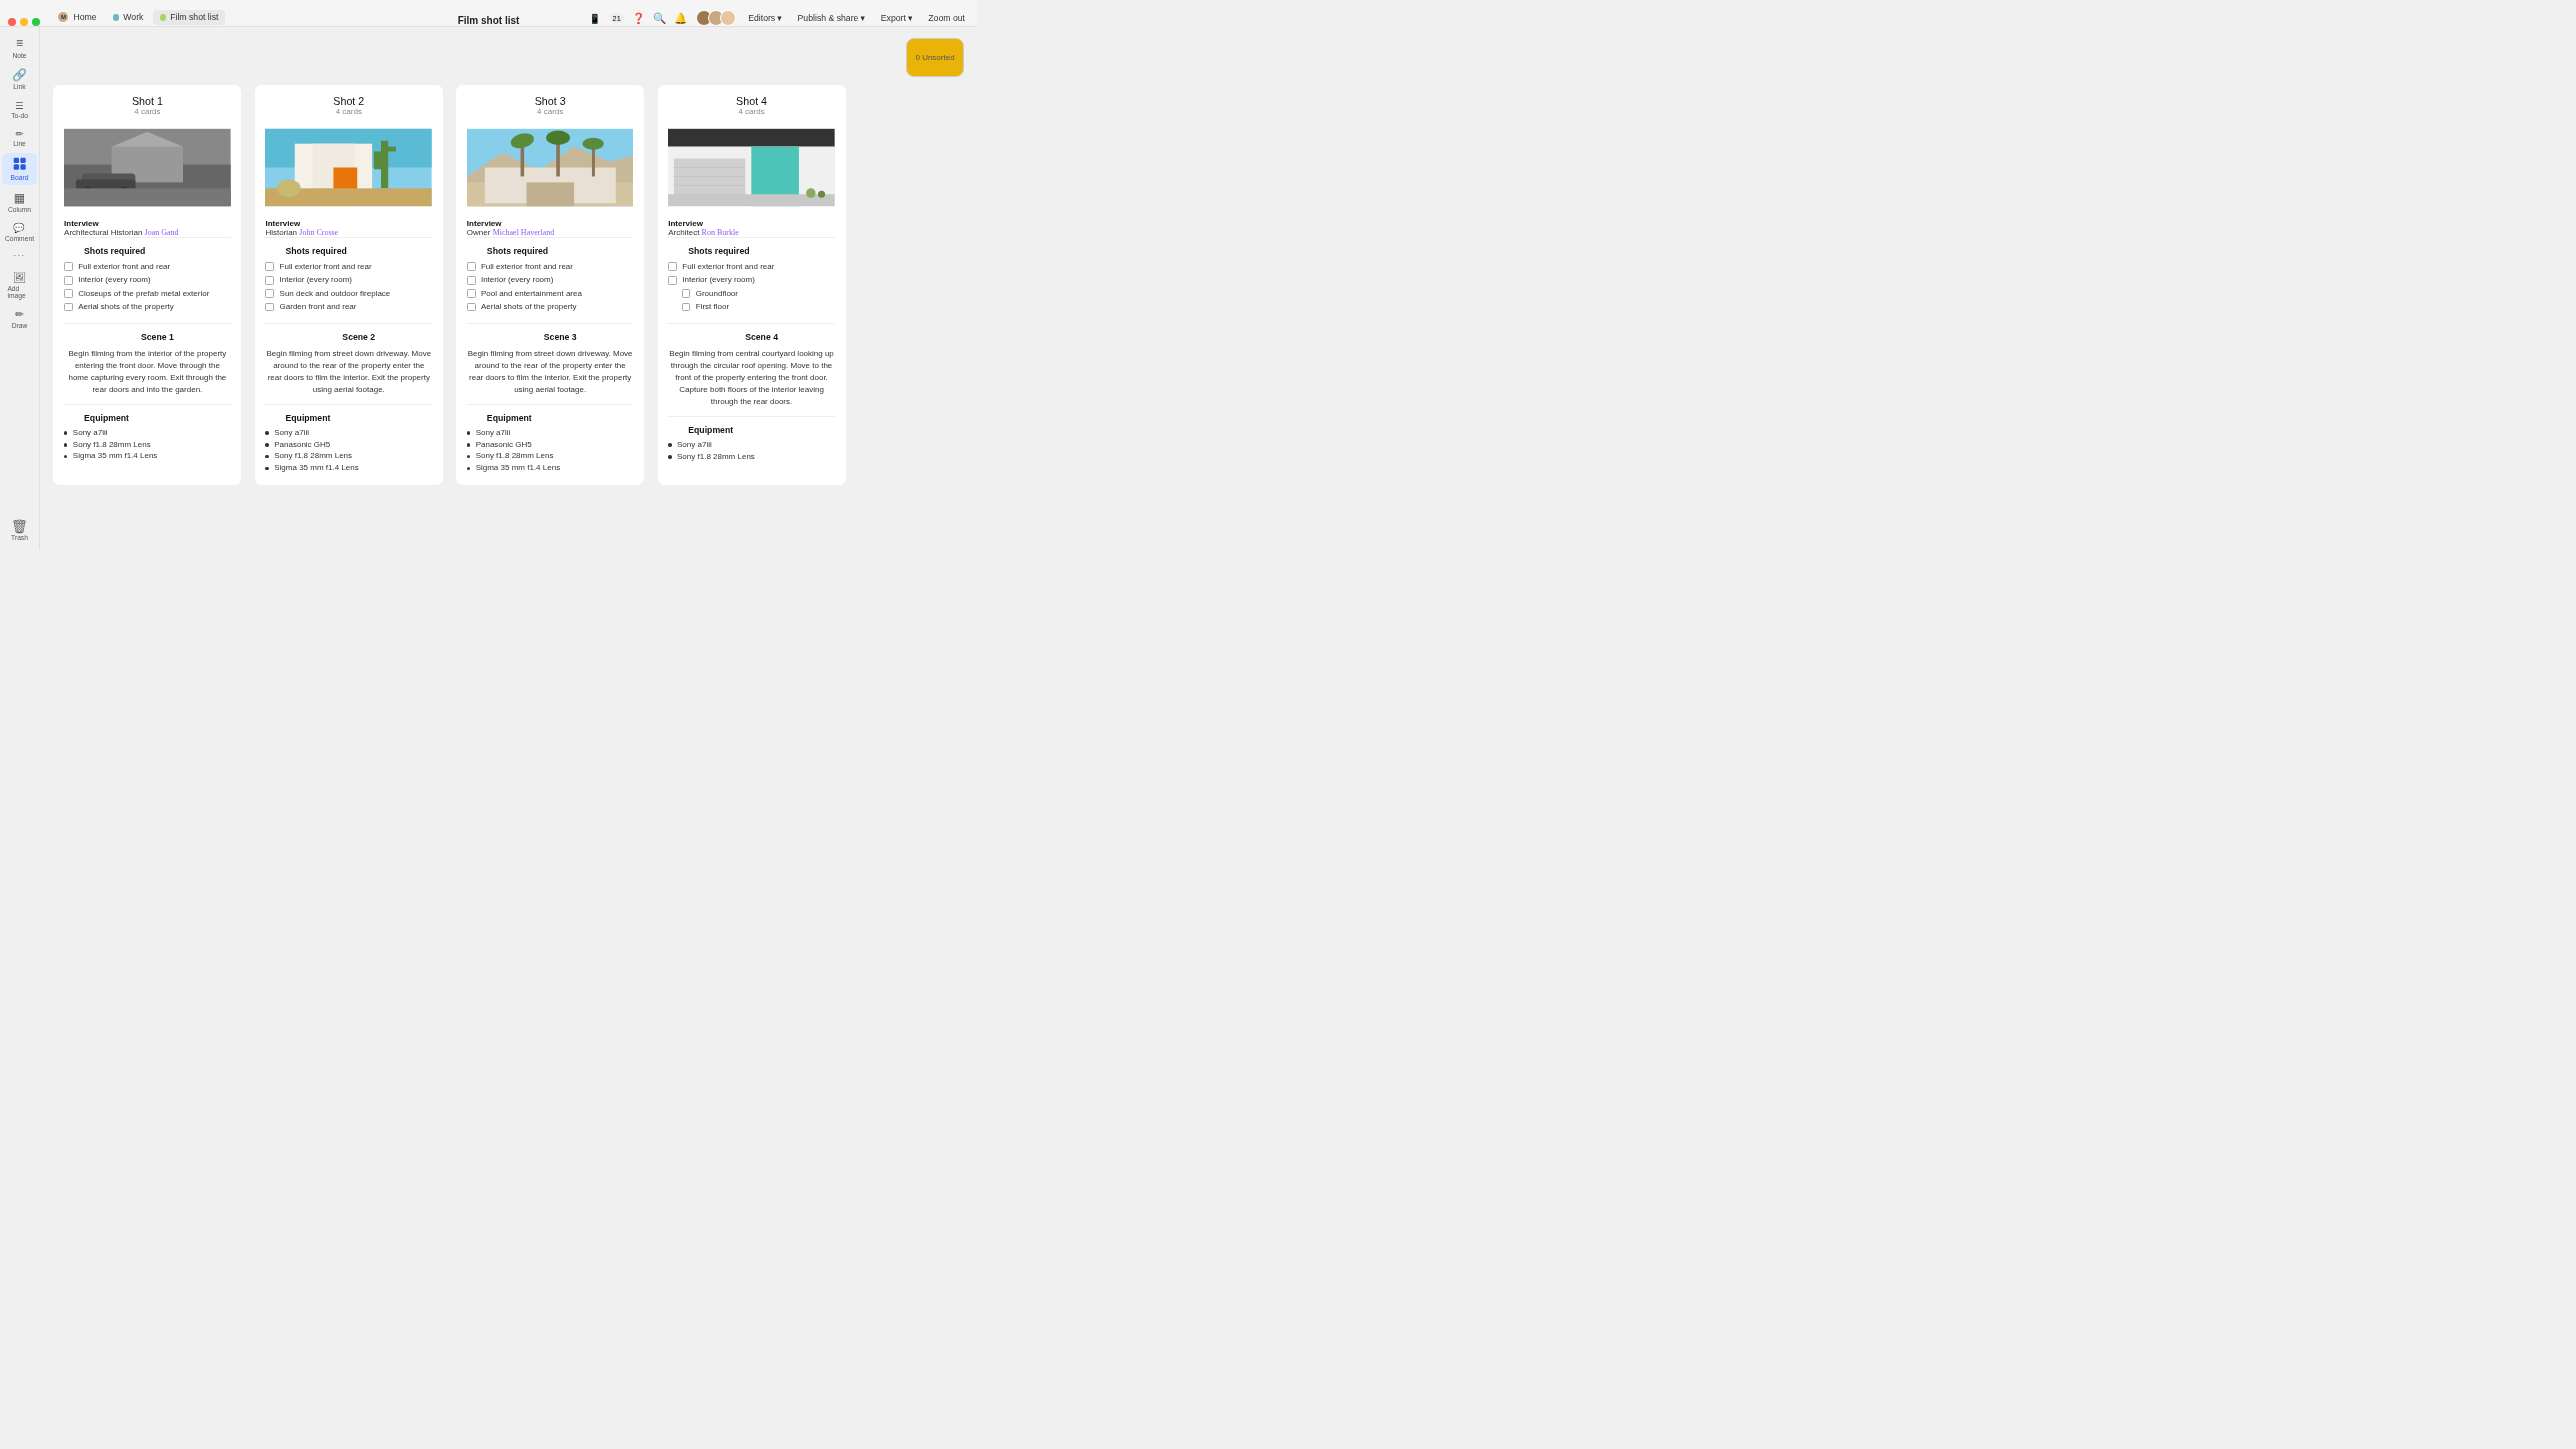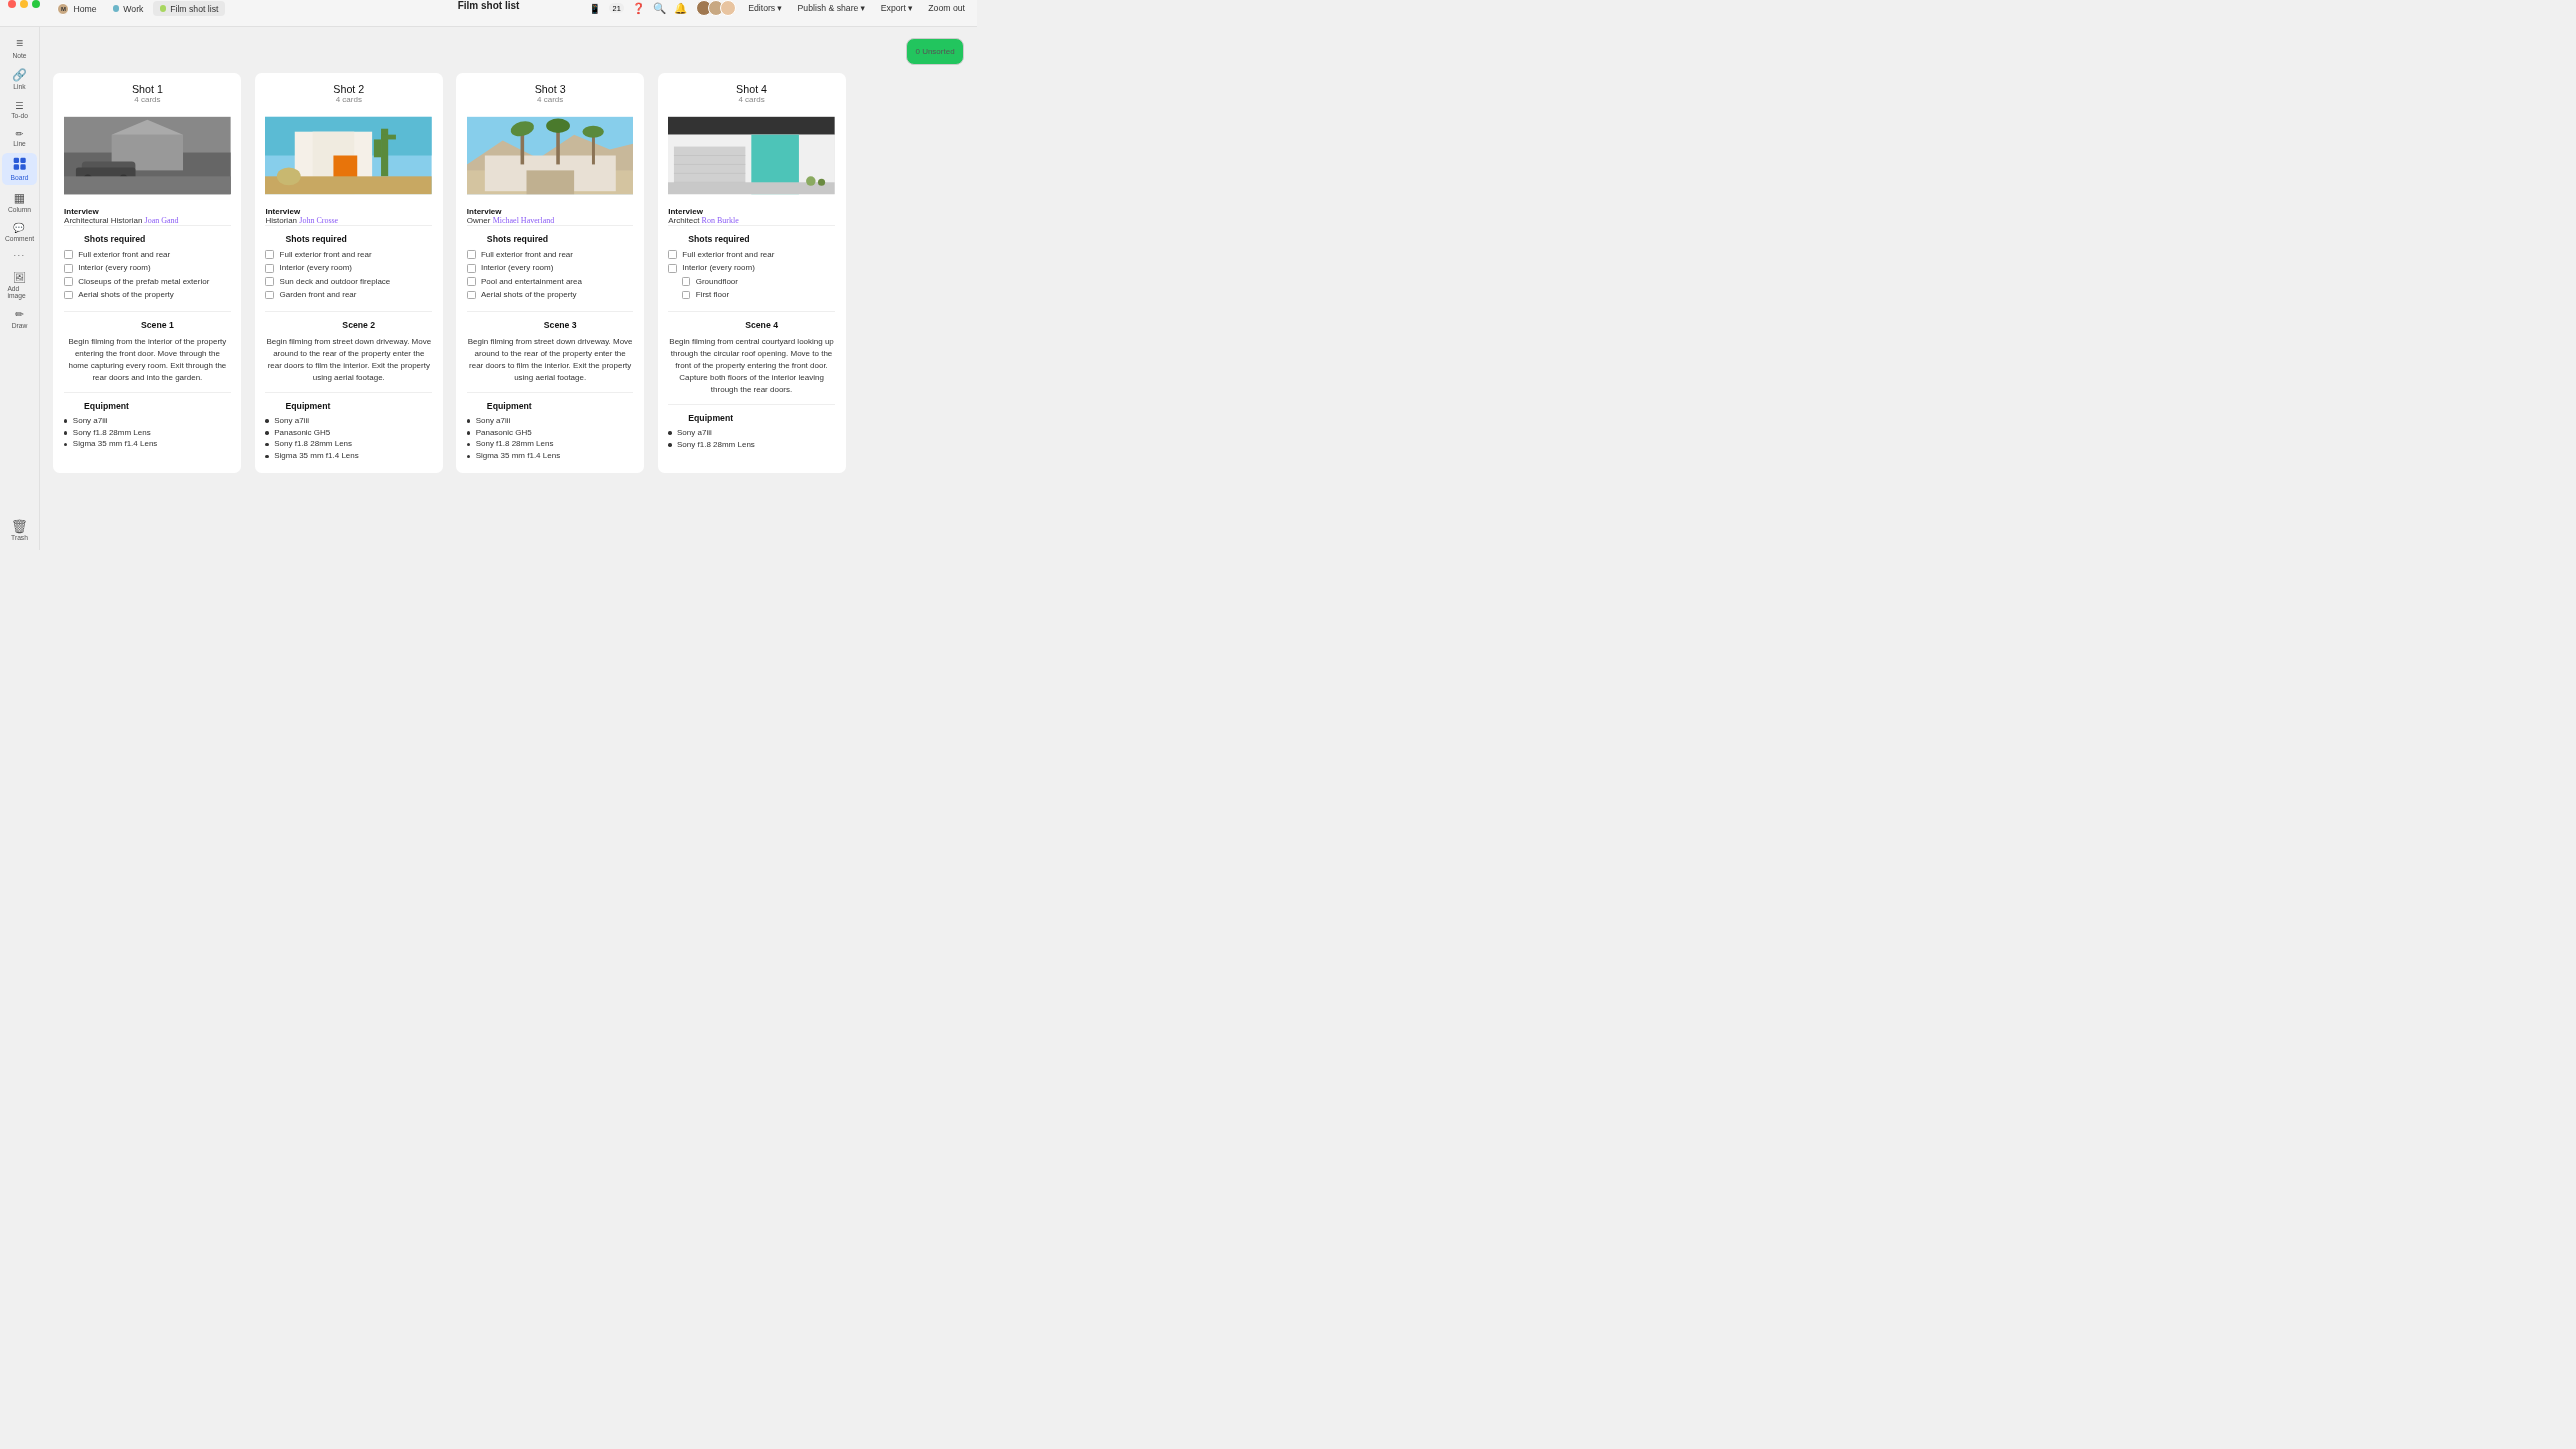--- a/index.html
+++ b/index.html
@@ -10,21 +10,21 @@
       min-height: 550px;
       overflow-x: hidden;
       font-size: 8.7px;
     }
 
     
     .titlebar {
       height: 27px;
       background: #f5f5f5;
       display: flex;
-      align-items: flex-start;
+      align-items: flex-end;
       padding: 0 8px;
       border-bottom: 0.7px solid #e0e0e0;
       position: relative;
     }
     .traffic-lights {
       display: flex;
       gap: 4px;
       margin-right: 10.7px;
     }
     .traffic-light {
@@ -164,24 +164,24 @@
       padding: 10.7px 13.4px;
     }
 
     
     .topbar {
       display: flex;
       justify-content: flex-end;
       margin-bottom: 8px;
     }
     .unsorted-badge {
-      background: #22c55e;
+      background: #eab308;
       border: 0.7px solid #ccc;
       border-radius: 8px;
-      padding: 8px 8px;
+      padding: 14px 8px;
       font-size: 8px;
       color: #555;
     }
 
     
     .board {
       display: flex;
       gap: 13.4px;
     }
     .column {

